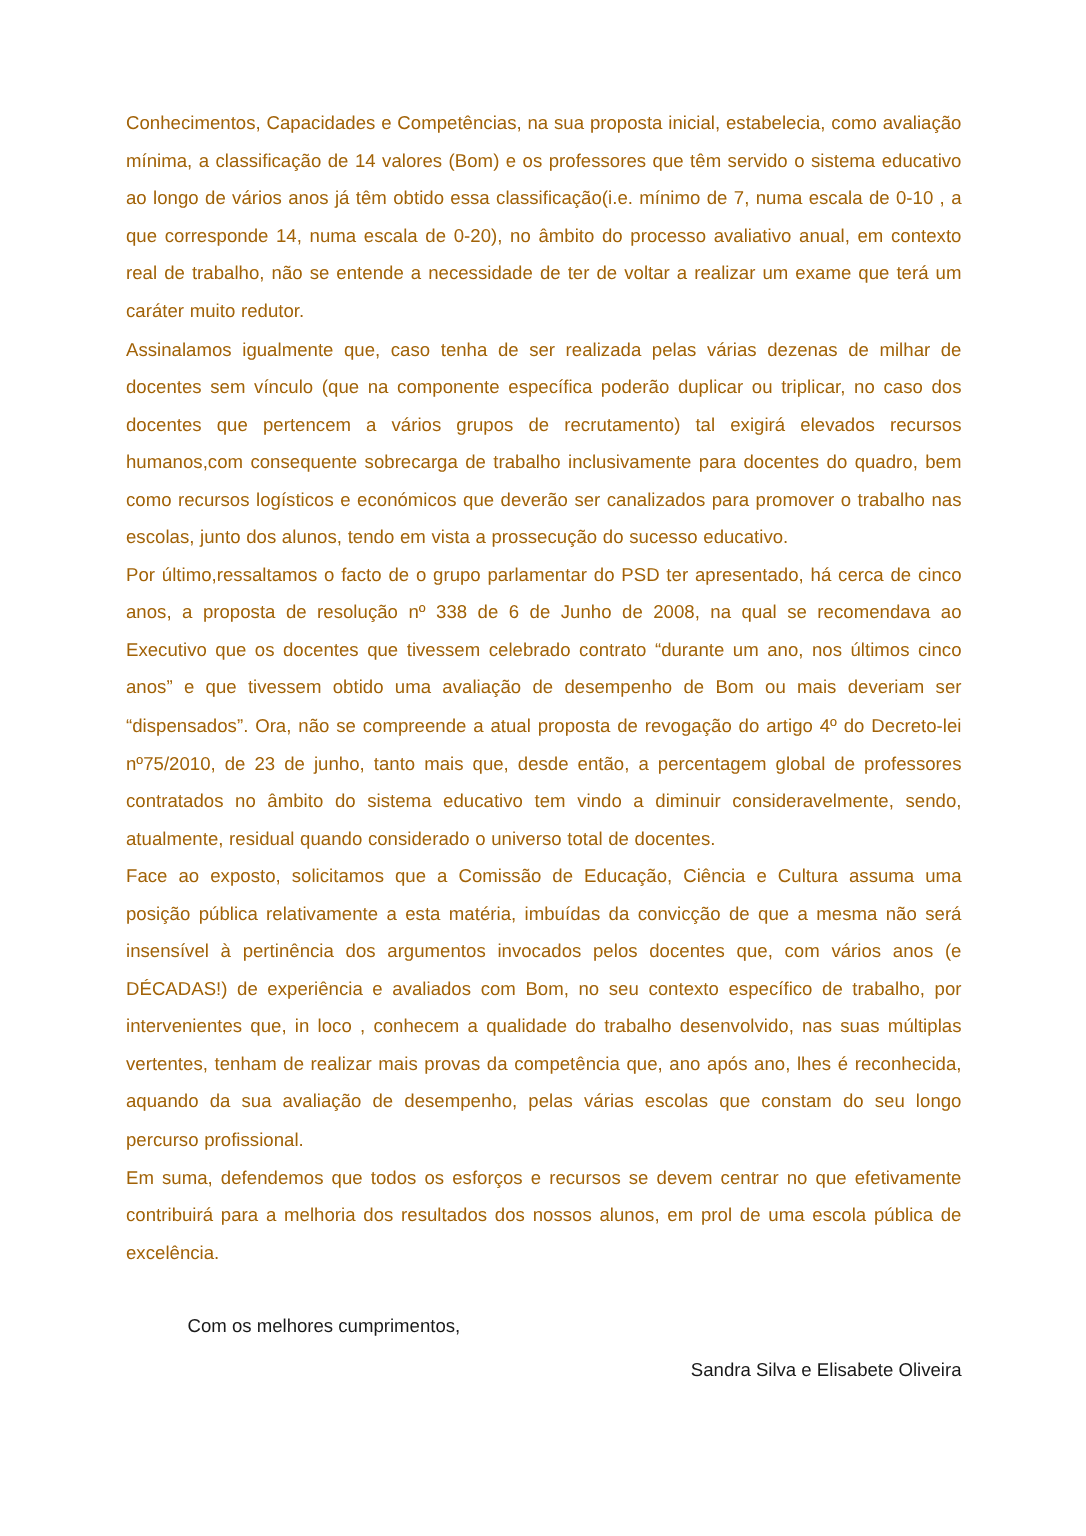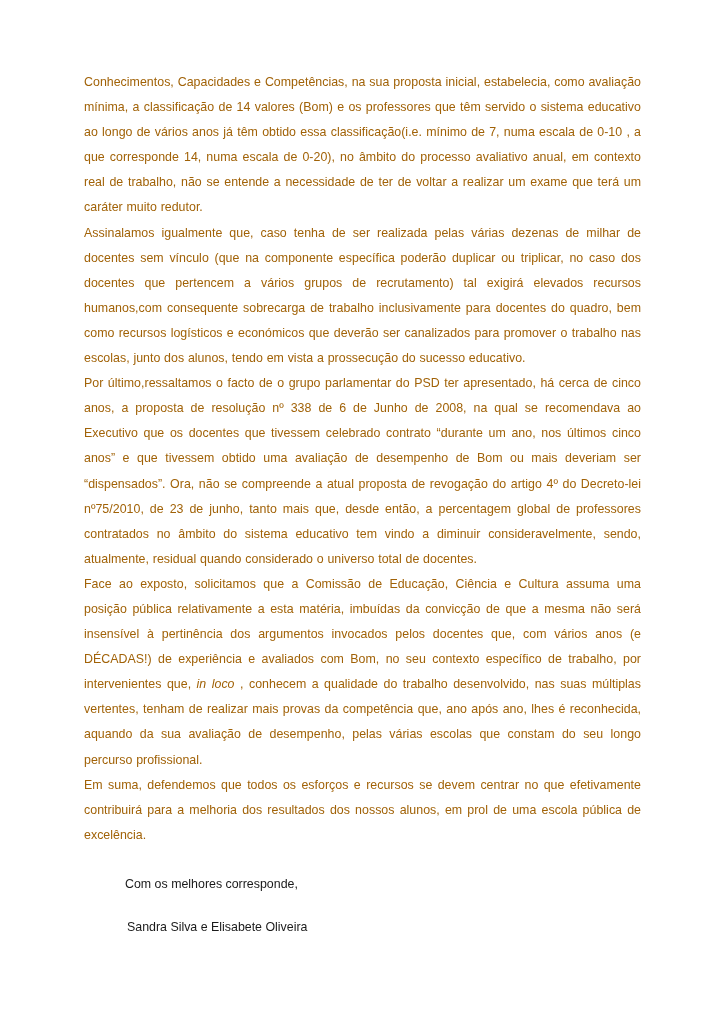--- a/index.html
+++ b/index.html
@@ -49,41 +49,41 @@
     font-size: 12.4px;
     line-height: 25.1px;
     color: #1a1a1a;
     text-align: left;
   }
   p.closing.greeting {
     padding-left: 41px;
   }
   p.closing.signature {
     padding-left: 43px;
-    margin-top: 18px;
+    margin-top: 4px;
+    text-align: right;
   }
   .ital {
-    font-style: italic;
   }
 </style>
 </head>
 <body>
 
 <div class="page">
   <div class="doc-body">
 
     <p class="para">Conhecimentos, Capacidades e Competências, na sua proposta inicial, estabelecia, como avaliação mínima, a classificação de 14 valores (Bom) e os professores que têm servido o sistema educativo ao longo de vários anos já têm obtido essa classificação(i.e. mínimo de 7, numa escala de 0-10 , a que corresponde  14, numa escala de 0-20), no âmbito do processo avaliativo anual, em contexto real de trabalho,  não se entende a necessidade de ter de voltar a realizar um exame que terá um caráter muito redutor.</p>
 
     <p class="para">Assinalamos igualmente que, caso tenha de ser realizada pelas várias dezenas de milhar de docentes sem vínculo (que na componente específica poderão duplicar ou triplicar, no caso dos docentes que pertencem a vários grupos de recrutamento) tal exigirá elevados recursos humanos,com consequente sobrecarga de trabalho inclusivamente para docentes do quadro, bem como recursos logísticos e económicos que deverão ser  canalizados para promover o trabalho nas escolas, junto dos alunos, tendo em vista a prossecução do sucesso educativo.</p>
 
     <p class="para">Por último,ressaltamos o facto de o grupo parlamentar do PSD ter apresentado, há cerca de cinco anos,  a proposta de resolução nº 338 de 6 de Junho de 2008, na qual se recomendava ao Executivo que os docentes que tivessem celebrado contrato “durante um ano, nos últimos cinco anos” e que tivessem obtido uma avaliação de desempenho de Bom ou mais deveriam ser “dispensados”. Ora, não se compreende a atual proposta de revogação do artigo 4º do Decreto-lei nº75/2010, de 23 de junho, tanto mais que, desde então,  a percentagem global de professores contratados no âmbito do sistema educativo tem vindo a diminuir consideravelmente, sendo, atualmente, residual quando considerado o universo total de docentes.</p>
 
     <p class="para"><span>Face ao exposto, solicitamos que a Comissão de Educação, Ciência e Cultura assuma uma posição pública relativamente a esta matéria, imbuídas da convicção de que a mesma não será insensível à pertinência dos argumentos invocados pelos docentes que, com vários anos (e DÉCADAS!) de experiência e avaliados com Bom, no seu contexto  específico de trabalho, por intervenientes que,  </span><span class="ital">in loco</span><span> , conhecem a qualidade do trabalho desenvolvido, nas suas múltiplas vertentes, tenham de realizar mais provas da competência que, ano após ano, lhes é reconhecida, aquando da sua avaliação de desempenho, pelas várias escolas que constam do seu longo percurso profissional.</span></p>
 
     <p class="para">Em suma, defendemos que todos os esforços e recursos se devem centrar no que efetivamente contribuirá para a melhoria dos resultados dos nossos alunos, em prol de uma escola pública de excelência.</p>
 
     <div class="closing-block">
-      <p class="closing greeting">Com os melhores corresponde,</p>
+      <p class="closing greeting">Com os melhores cumprimentos,</p>
       <p class="closing signature">Sandra Silva e Elisabete Oliveira</p>
     </div>
 
   </div>
 </div>
 
 </body></html>

